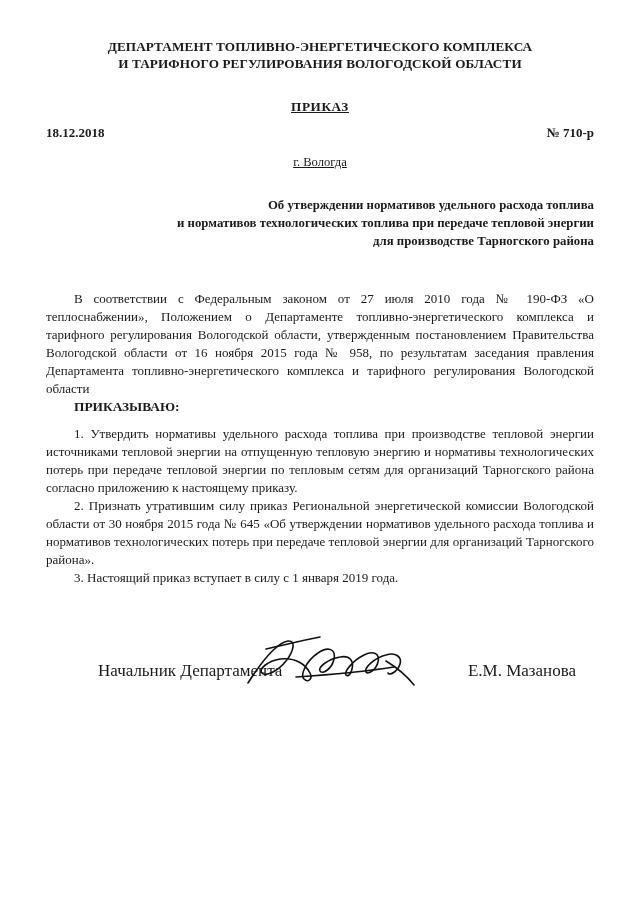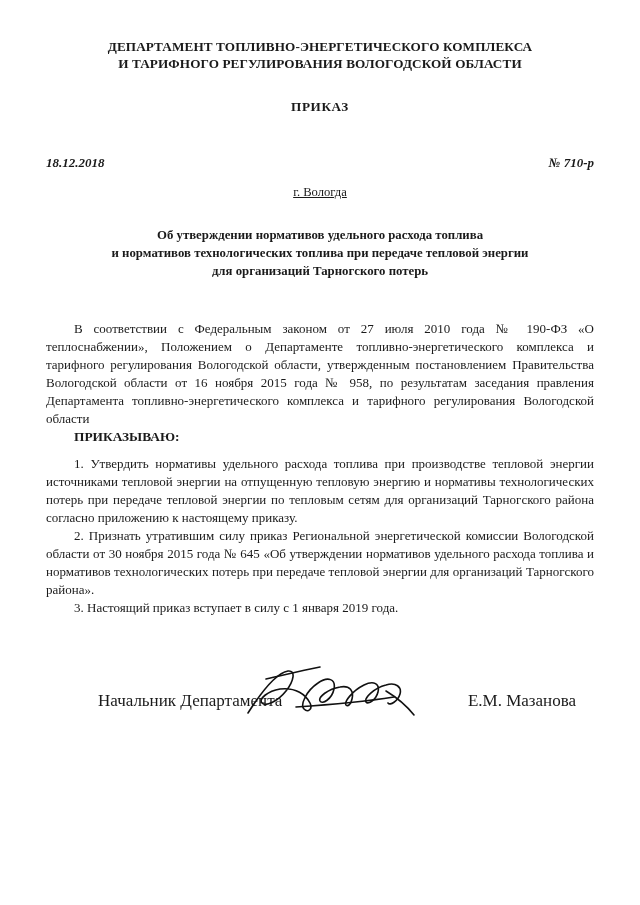--- a/index.html
+++ b/index.html
@@ -31,44 +31,44 @@
   }
   .org-title div {
     white-space: nowrap;
   }
   .doc-type {
     text-align: center;
     font-weight: bold;
     font-size: 13.2px;
     margin-top: 26px;
     letter-spacing: 0.6px;
+    text-decoration: underline;
   }
   .meta-row {
     display: flex;
     justify-content: space-between;
     align-items: center;
-    margin-top: 40px;
+    margin-top: 10px;
     font-size: 13px;
     font-weight: bold;
-    font-style: italic;
   }
   .meta-row .date {
     font-weight: bold;
   }
   .meta-row .number {
     font-weight: bold;
   }
   .city {
     text-align: center;
     font-size: 12.6px;
     margin-top: 14px;
     text-decoration: underline;
   }
   .subject {
-    text-align: center;
+    text-align: right;
     font-weight: bold;
     font-size: 12.8px;
     line-height: 1.42;
     margin-top: 26px;
   }
   .subject div {
     white-space: nowrap;
   }
   .body-block {
     margin-top: 40px;
@@ -145,21 +145,21 @@
   <div class="meta-row">
     <span class="date">18.12.2018</span>
     <span class="number">№ 710-р</span>
   </div>
 
   <div class="city">г. Вологда</div>
 
   <div class="subject">
     <div>Об утверждении нормативов удельного расхода топлива</div>
     <div>и нормативов технологических топлива при передаче тепловой энергии</div>
-    <div>для организаций Тарногского потерь</div>
+    <div>для производстве Тарногского района</div>
   </div>
 
   <div class="body-block">
     <p>В соответствии с Федеральным законом от 27 июля 2010 года № 190-ФЗ «О теплоснабжении», Положением о Департаменте топливно-энергетического комплекса и тарифного регулирования Вологодской области, утвержденным постановлением Правительства Вологодской области от 16 ноября 2015 года № 958, по результатам заседания правления Департамента топливно-энергетического комплекса и тарифного регулирования Вологодской области</p>
     <p class="order-word">ПРИКАЗЫВАЮ:</p>
   </div>
 
   <div class="items">
     <p>1. Утвердить нормативы удельного расхода топлива при производстве тепловой энергии источниками тепловой энергии на отпущенную тепловую энергию и нормативы технологических потерь при передаче тепловой энергии по тепловым сетям для организаций Тарногского района согласно приложению к настоящему приказу.</p>
     <p>2. Признать утратившим силу приказ Региональной энергетической комиссии Вологодской области от 30 ноября 2015 года № 645 «Об утверждении нормативов удельного расхода топлива и нормативов технологических потерь при передаче тепловой энергии для организаций Тарногского района».</p>

